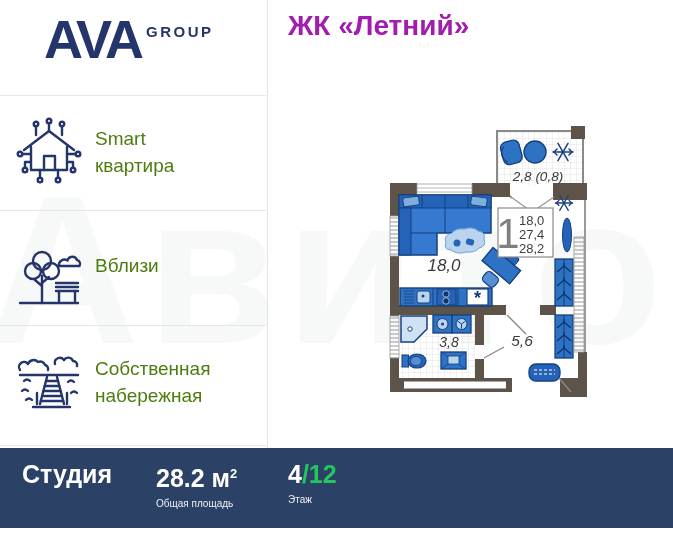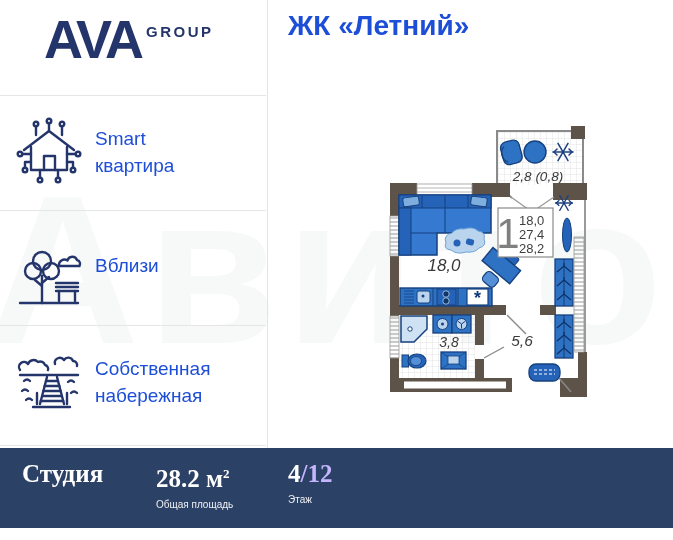--- a/index.html
+++ b/index.html
@@ -6,43 +6,43 @@
   body{width:673px;height:540px;position:relative;background:#fff;overflow:hidden;
        font-family:"Liberation Sans",sans-serif;}
   
   .watermark{position:absolute;left:-14px;top:148px;font-size:212px;font-weight:bold;
              color:rgba(100,110,125,0.05);letter-spacing:8px;z-index:0;white-space:nowrap;}
   
   .logo{position:absolute;left:44px;top:16px;display:flex;align-items:flex-start;z-index:2;}
   .logo-main{font-size:54px;font-weight:800;color:#24356b;line-height:0.88;letter-spacing:-3px;}
   .logo-sub{font-size:15px;font-weight:700;color:#24356b;letter-spacing:2.5px;margin:7px 14px 0 5px;}
   .page-title{position:absolute;left:288px;top:10px;margin:0;font-size:28px;font-weight:800;
-              color:#1d4ed8;z-index:2;}
+              color:#a21caf;z-index:2;}
   
   .vline{position:absolute;left:267px;top:0;width:1px;height:448px;background:#e4e4e4;z-index:1;}
   .hline{position:absolute;left:0;width:266px;height:1px;background:#e6e6e6;z-index:1;}
   
   .side-item{position:absolute;left:0;width:267px;height:115px;z-index:2;}
   .side-icon{position:absolute;left:14px;top:21px;width:70px;height:70px;}
   .licon *{fill:none;stroke:#24356b;stroke-width:2.4;stroke-linecap:round;stroke-linejoin:round;}
-  .side-label{position:absolute;left:95px;top:30px;font-size:19px;line-height:27px;color:#1d4ed8;}
+  .side-label{position:absolute;left:95px;top:30px;font-size:19px;line-height:27px;color:#4d7c0f;}
   
   .plan{position:absolute;left:267px;top:95px;width:406px;height:353px;z-index:2;}
   .door{stroke:#8a8a8a;stroke-width:1.4;}
   .thinwall{stroke:#8a8a8a;stroke-width:2;fill:none;}
   .snow line{stroke:#1c3f7e;stroke-width:1.5;stroke-linecap:round;}
   .pl-label{font-style:italic;fill:#3a3a3a;}
   .hanger{stroke:#0c2f63;stroke-width:1.1;fill:none;}
   
   .bar{position:absolute;left:0;top:448px;width:673px;height:80px;background:#2c4166;z-index:3;}
   .bar .blk{position:absolute;top:12px;}
-  .bar-big{font-size:25px;font-weight:700;color:#fff;line-height:28px;font-family:Liberation Serif, serif;}
+  .bar-big{font-size:25px;font-weight:700;color:#fff;line-height:28px;}
   .bar-big sup{font-size:13px;}
   .bar-cap{font-size:10px;color:rgba(255,255,255,0.93);margin-top:6px;}
-  .muted{color:#c4b5fd;}
+  .muted{color:#22c55e;}
   .b1{left:22px;top:16px;}
   .b2{left:156px;}
   .b3{left:288px;}
 </style>
 </head>
 <body>
 
 <div class="watermark">Авито</div>
 
 <div class="logo">

